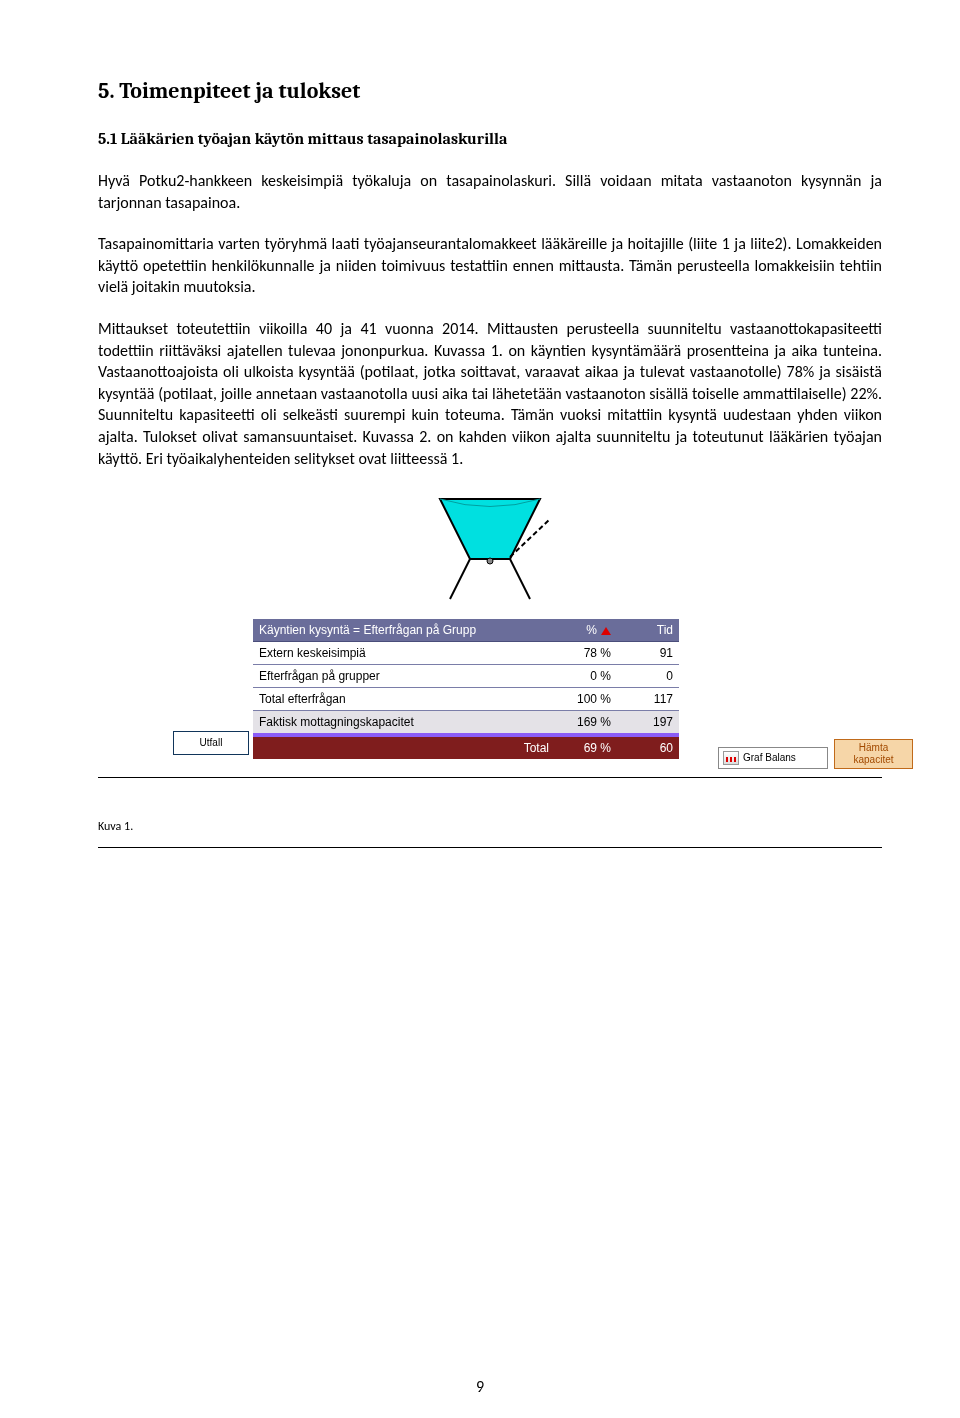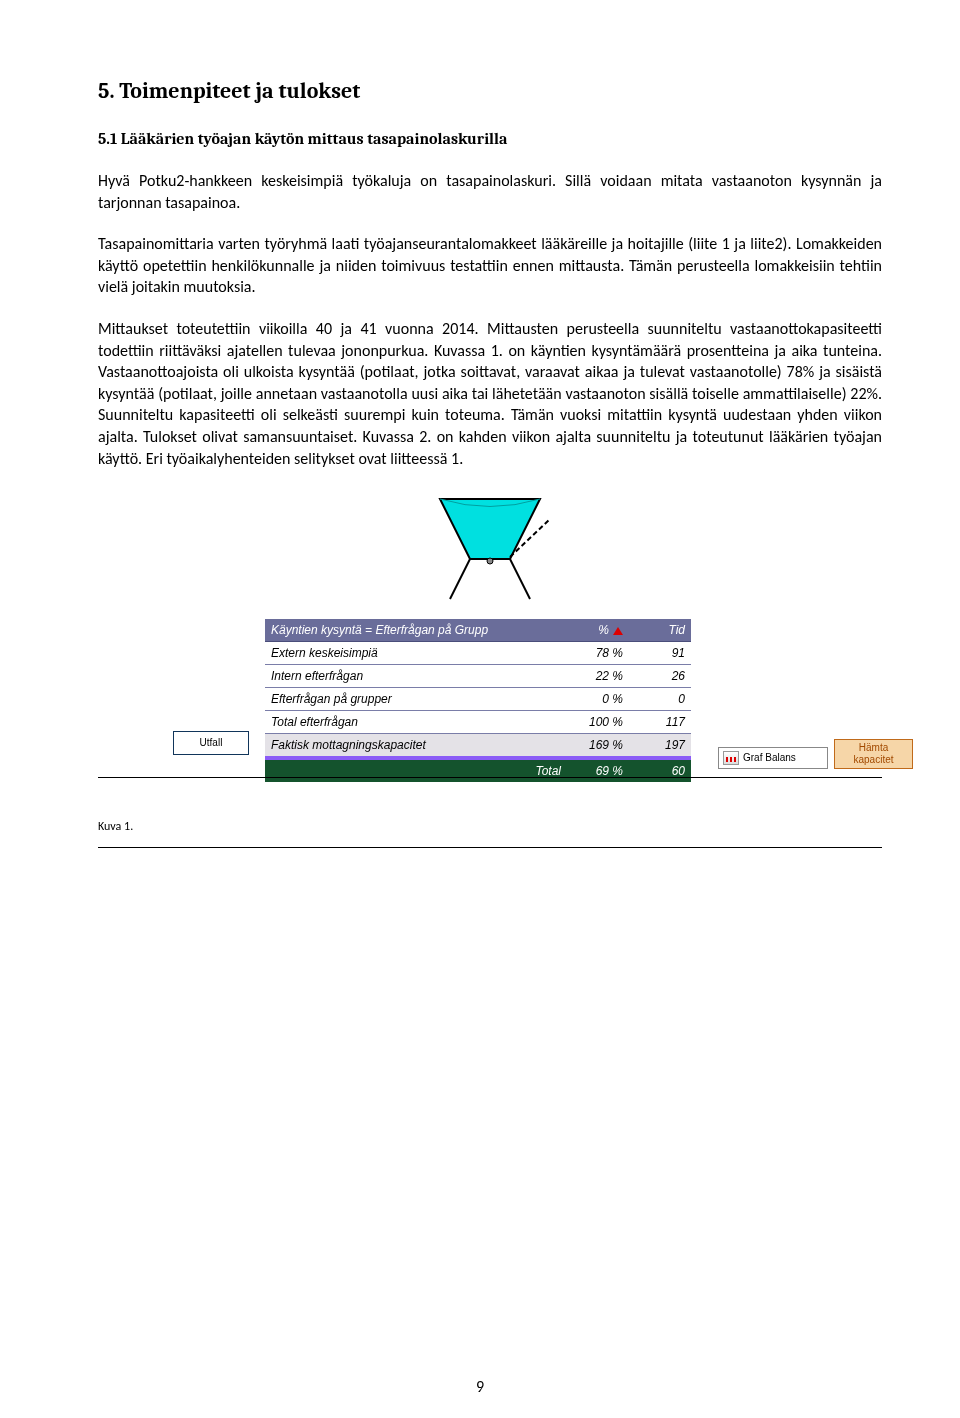--- a/index.html
+++ b/index.html
@@ -45,24 +45,23 @@
     position: absolute;
     left: 50%;
     transform: translateX(-50%);
     top: 0;
     width: 140px;
     height: 130px;
   }
   .funnel-wrap svg { display: block; }
   .embed-table {
     position: absolute;
-    left: 167px;
+    left: 155px;
     top: 130px;
     width: 426px;
-    font-style: italic;
   }
   .embed-table table {
     width: 100%;
     border-collapse: collapse;
     font-family: Verdana, Arial, sans-serif;
     font-size: 12px;
   }
   .embed-table th, .embed-table td {
     padding: 2px 6px;
     text-align: left;
@@ -80,21 +79,21 @@
   }
   .embed-table tbody tr td {
     background: #fff;
     border-bottom: 1px solid #7a7da8;
   }
   .embed-table tbody tr.grey td {
     background: #e4e2e7;
     border-bottom: 4px solid #8b5cf6;
   }
   .embed-table tfoot td {
-    background: #14532d;
+    background: #7f1d1d;
     color: #fff;
     border-bottom: none;
     margin-top: 11px;
   }
   .th-redtri {
     display: inline-block;
     width: 0; height: 0;
     border-left: 5px solid transparent;
     border-right: 5px solid transparent;
     border-bottom: 8px solid #d00;
@@ -230,25 +229,20 @@
             <th class="num">Tid</th>
           </tr>
         </thead>
         <tbody>
           <tr>
             <td>Extern keskeisimpiä</td>
             <td class="num">78 %</td>
             <td class="num">91</td>
           </tr>
           <tr>
-            <td>Intern efterfrågan</td>
-            <td class="num">22 %</td>
-            <td class="num">26</td>
-          </tr>
-          <tr>
             <td>Efterfrågan på grupper</td>
             <td class="num">0 %</td>
             <td class="num">0</td>
           </tr>
           <tr>
             <td>Total efterfrågan</td>
             <td class="num">100 %</td>
             <td class="num">117</td>
           </tr>
           <tr class="grey">

